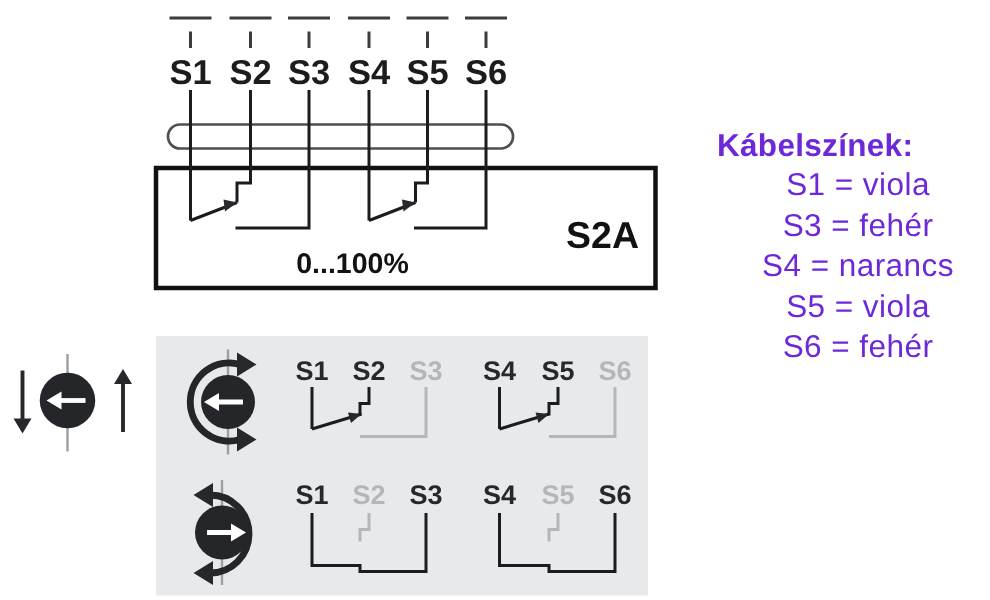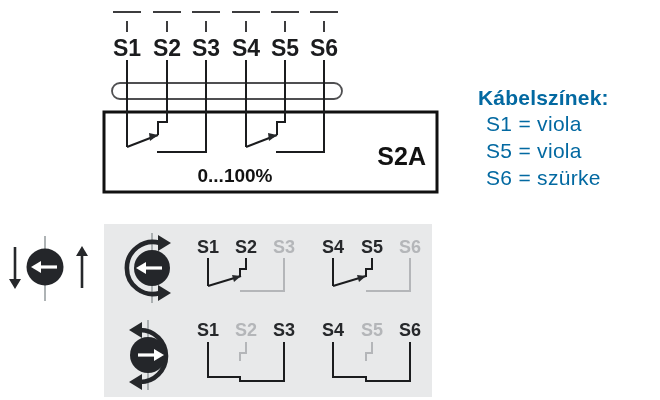--- a/index.html
+++ b/index.html
@@ -20,23 +20,23 @@
   .dash{stroke:#3c3c3e;stroke-width:2;}
   .oval{stroke:#4f4f51;stroke-width:1.8;fill:none;}
   .boxrect{stroke:#111111;stroke-width:3;fill:none;}
   .arrow-dark{fill:#26282b;}
   .rot-arc{stroke:#24262a;stroke-width:4.6;fill:none;}
   .axis-line{stroke:#9aa0a3;stroke-width:1.6;}
   .white-stroke{stroke:#ffffff;stroke-width:3.2;}
   .panel{
     background:#e8e9ea;
   }
-  .legend{width:180px;color:#0369a1;}
+  .legend{width:180px;color:#6d28d9;}
   .legend-title{font-size:21px;font-weight:bold;letter-spacing:0.2px;}
-  .legend-item{font-size:21px;line-height:27px;padding-left:8px;letter-spacing:0.3px;}
+  .legend-item{font-size:21px;line-height:27px;padding-left:8px;letter-spacing:0.3px;text-align:center;}
 </style>
 </head>
 <body>
 
 <div class="stage">
 
   <svg class="abs" style="left:0;top:0" width="460" height="212" viewBox="0 0 460 212">
 
     <g>
       <line class="dash" x1="113" y1="12" x2="141" y2="12"></line>
@@ -169,17 +169,19 @@
       <g>
         <path class="wire" d="M229,118 V153 H262 V157 H306 V118"></path>
         <path class="wire-gray" d="M268,118 V129 H262 V137"></path>
       </g>
     </svg>
   </div>
 
   <div class="abs legend" style="left:478px;top:86px">
     <div class="legend-title">Kábelszínek:</div>
     <div class="legend-item">S1 = viola</div>
+    <div class="legend-item">S3 = fehér</div>
+    <div class="legend-item">S4 = narancs</div>
     <div class="legend-item">S5 = viola</div>
-    <div class="legend-item">S6 = szürke</div>
+    <div class="legend-item">S6 = fehér</div>
   </div>
 
 </div>
 
 </body></html>

